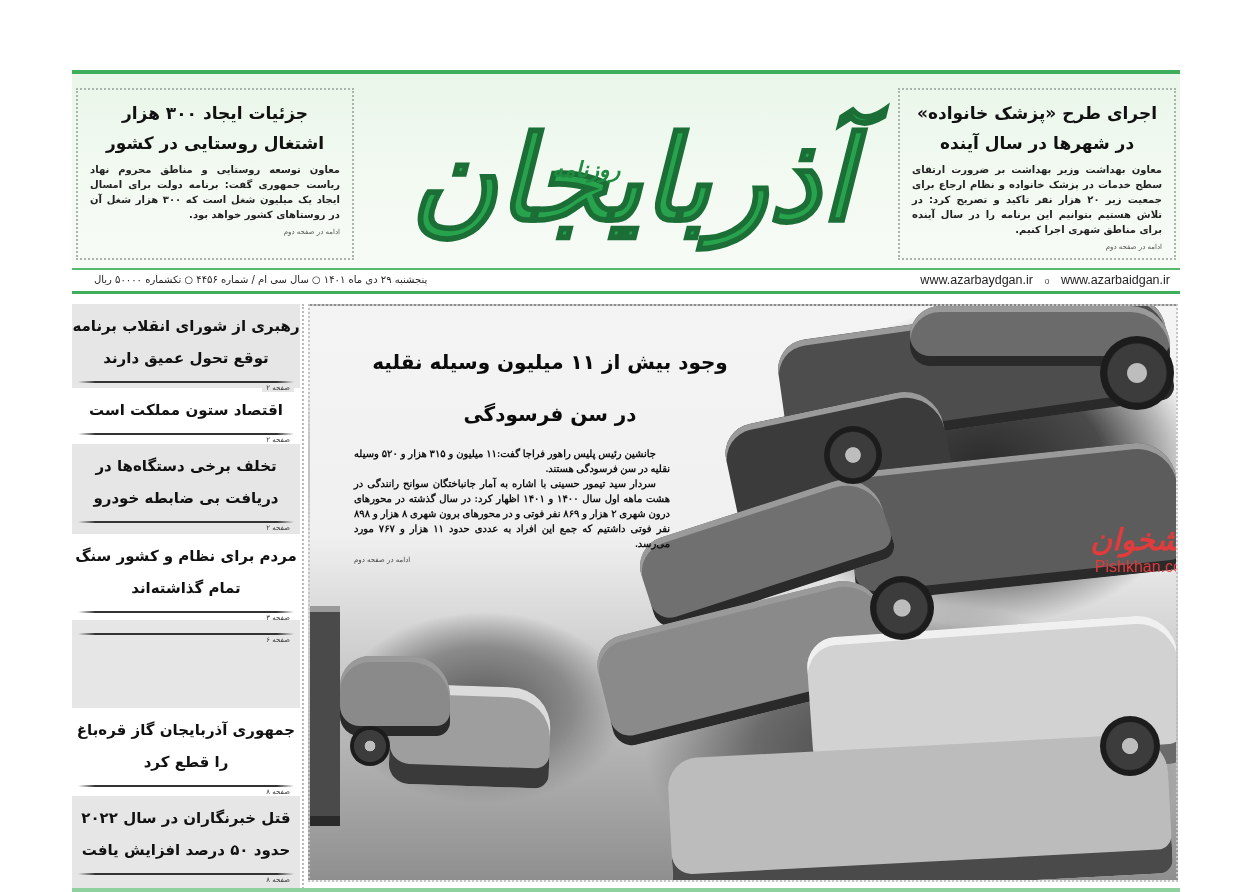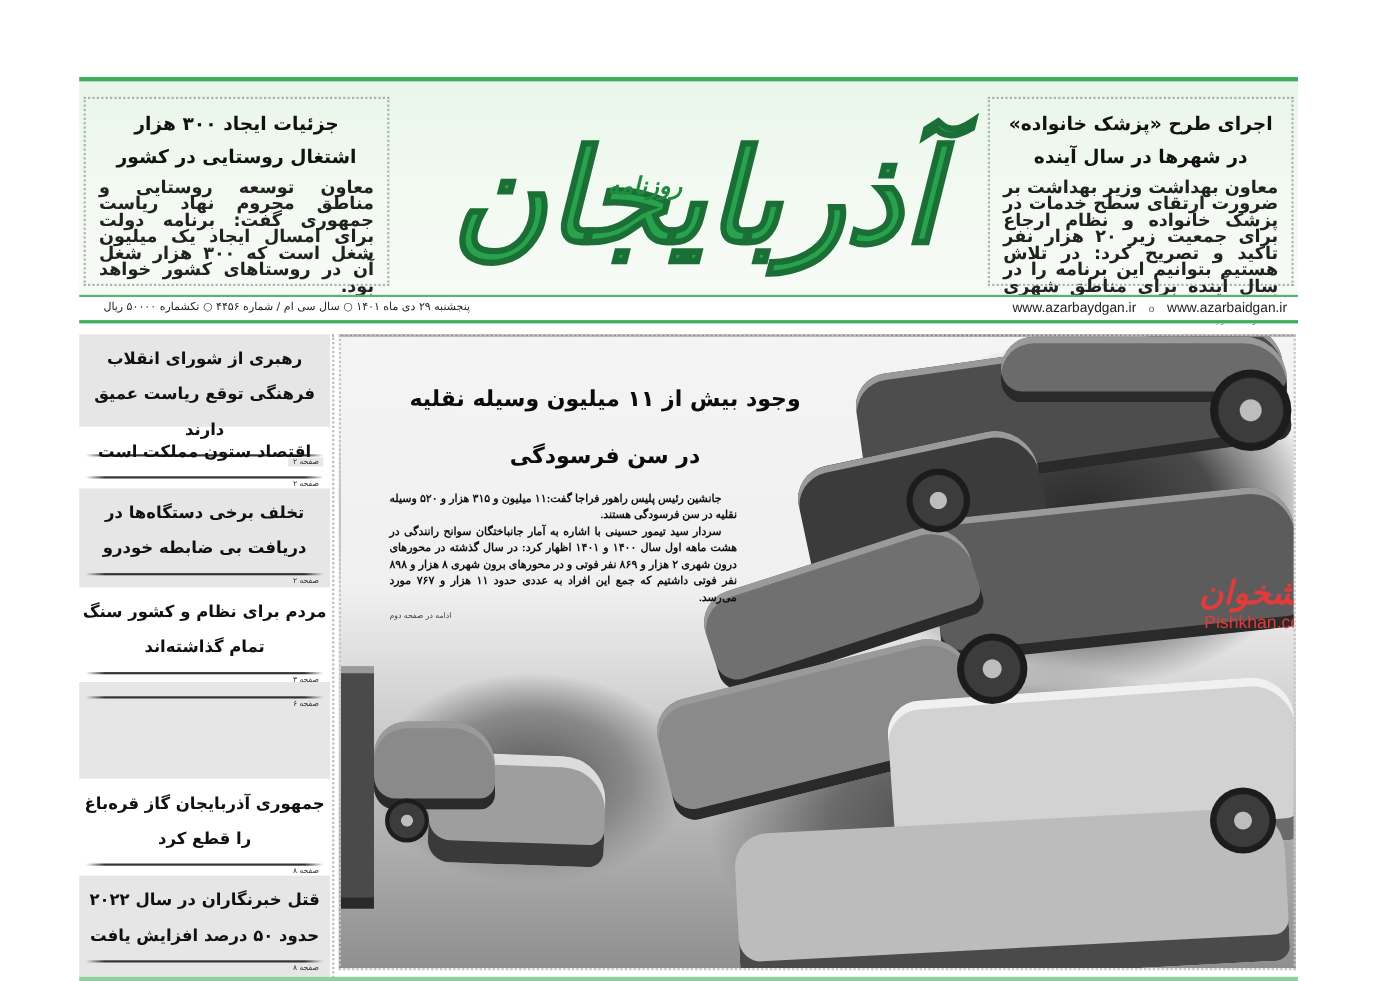--- a/index.html
+++ b/index.html
@@ -18,21 +18,21 @@
     position: absolute; top: 14px; width: 278px; height: 172px;
     border: 2px dotted #a9b4ac; padding: 8px 12px; direction: rtl; text-align: center;
   }
   .teaser.right { right: 4px; }
   .teaser.left { left: 4px; }
   .teaser h2 {
     font-family: "DejaVu Sans", sans-serif; font-weight: bold; font-size: 17px;
     line-height: 30px; color: #111;
   }
   .teaser p {
-    font-size: 16px; line-height: 15px; color: #222; text-align: justify;
+    font-size: 10px; line-height: 15px; color: #222; text-align: justify;
     text-align-last: right; margin-top: 4px; font-weight: bold;
   }
   .teaser .cont { font-size: 7px; color: #555; text-align: right; margin-top: 6px; }
 
   .logo-wrap {
     position: absolute; left: 330px; top: 0; width: 460px; height: 212px;
   }
   .logo-text {
     position: absolute; left: 0; top: 6px; width: 460px; text-align: center; direction: rtl;
     font-family: "DejaVu Serif", serif; font-style: italic; font-weight: bold;
@@ -163,21 +163,21 @@
     <div class="date-line">پنجشنبه ۲۹ دی ماه ۱۴۰۱ ○ سال سی ام / شماره ۴۴۵۶ ○ تکشماره ۵۰۰۰۰ ریال</div>
     <div class="urls">
       <span>www.azarbaydgan.ir</span>
       <span class="sep">o</span>
       <span>www.azarbaidgan.ir</span>
     </div>
   </div>
 
   <div class="sidebar">
     <div class="story shaded" style="height:84px">
-      <h3>رهبری از شورای انقلاب فرهنگی توقع ریاست عمیق دارند</h3>
+      <h3>رهبری از شورای انقلاب برنامه توقع تحول عمیق دارند</h3>
       <div class="rule"><span>صفحه ۲</span></div>
     </div>
     <div class="story" style="height:56px">
       <h3>اقتصاد ستون مملکت است</h3>
       <div class="rule"><span>صفحه ۲</span></div>
     </div>
     <div class="story shaded" style="height:90px">
       <h3>تخلف برخی دستگاه‌ها در دریافت بی ضابطه خودرو</h3>
       <div class="rule"><span>صفحه ۲</span></div>
     </div>

